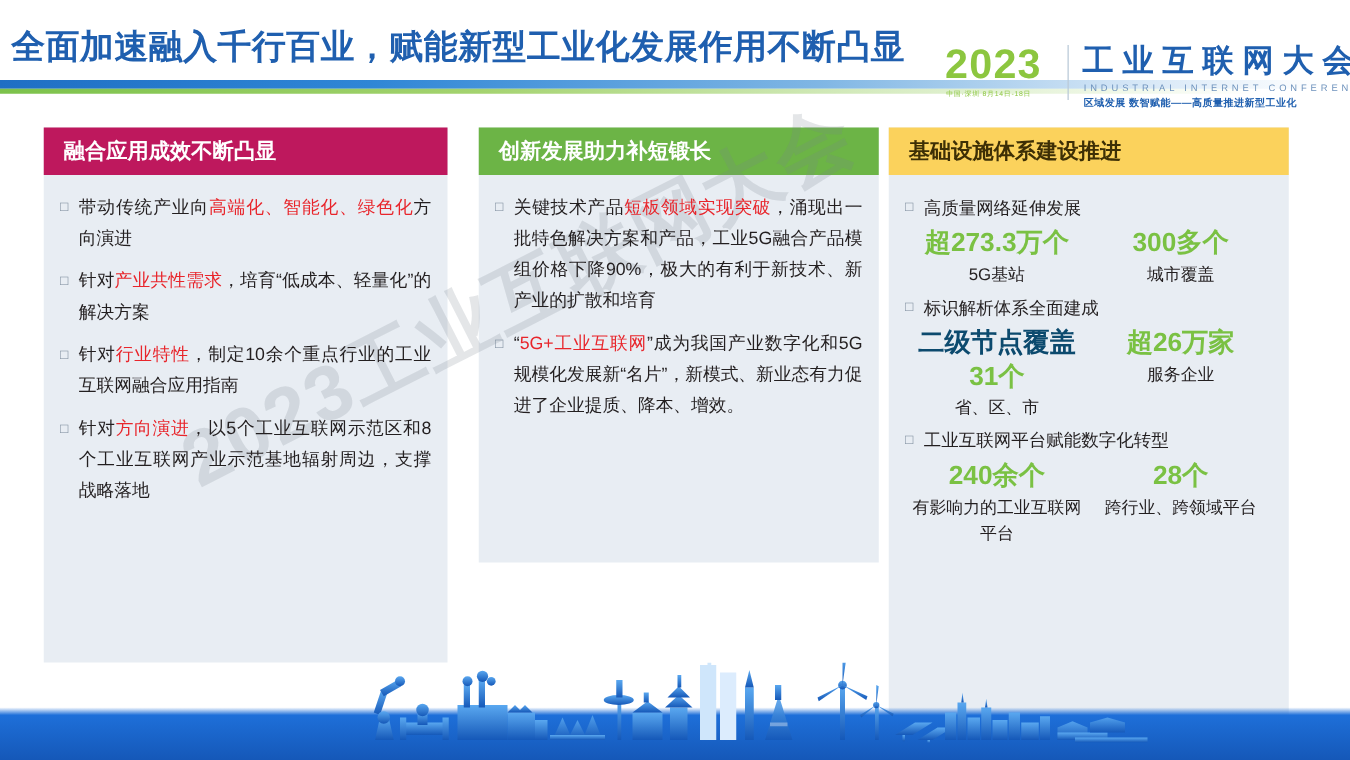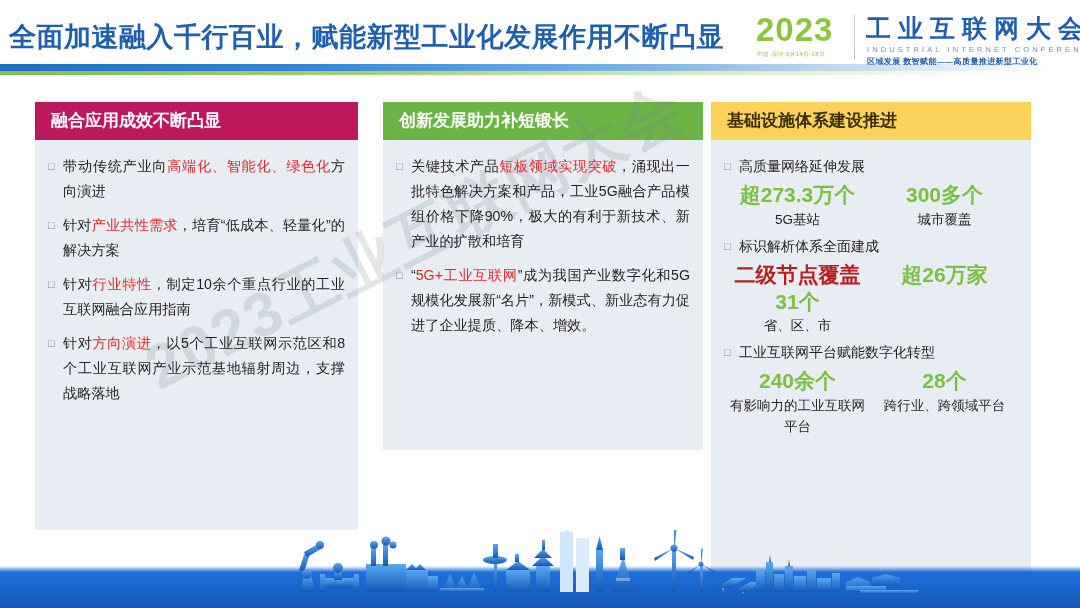--- a/index.html
+++ b/index.html
@@ -20,21 +20,21 @@
   .rule-blue{
     position:absolute;left:0;top:64px;width:1056px;height:7px;
     background:linear-gradient(to right,#1f6fc4 0%,#2f86d6 28%,#7fb6e4 62%,#cfe3f5 84%,rgba(255,255,255,0) 100%);
   }
   .rule-green{
     position:absolute;left:0;top:71px;width:1010px;height:4px;
     background:linear-gradient(to right,#7cc24b 0%,#a4d36f 38%,#d7ecc2 70%,rgba(255,255,255,0) 100%);
   }
 
   
-  #logo{position:absolute;right:8px;top:11px;width:318px;height:62px;}
+  #logo{position:absolute;right:8px;top:32px;width:318px;height:62px;}
   #logo-year{
     position:absolute;left:2px;top:2px;
     font-size:33px;font-weight:bold;color:#8CC63F;letter-spacing:1px;
     line-height:34px;
   }
   #logo-year-sub{
     position:absolute;left:3px;top:40px;
     font-size:5.5px;color:#8CC63F;letter-spacing:.6px;white-space:nowrap;
   }
   #logo-divider{
@@ -187,26 +187,27 @@
           <div class="stat-num" style="color: rgb(122, 193, 67);">300多个</div>
           <div class="stat-label">城市覆盖</div>
         </div>
       </div>
       <div class="bullet">
         <span class="bullet-mark">□</span>
         <span class="bullet-text">标识解析体系全面建成</span>
       </div>
       <div class="stat-row">
         <div class="stat">
-          <div class="stat-num" style="color: #b91c1c;">二级节点覆盖</div>
+          <div class="stat-num" style="color: #0c4a6e;">二级节点覆盖</div>
           <div class="stat-sub" style="color: rgb(122, 193, 67);">31个</div>
           <div class="stat-label">省、区、市</div>
         </div>
         <div class="stat">
           <div class="stat-num" style="color: rgb(122, 193, 67);">超26万家</div>
+          <div class="stat-label">服务企业</div>
         </div>
       </div>
       <div class="bullet">
         <span class="bullet-mark">□</span>
         <span class="bullet-text">工业互联网平台赋能数字化转型</span>
       </div>
       <div class="stat-row">
         <div class="stat">
           <div class="stat-num" style="color: rgb(122, 193, 67);">240余个</div>
           <div class="stat-label">有影响力的工业互联网平台</div>

